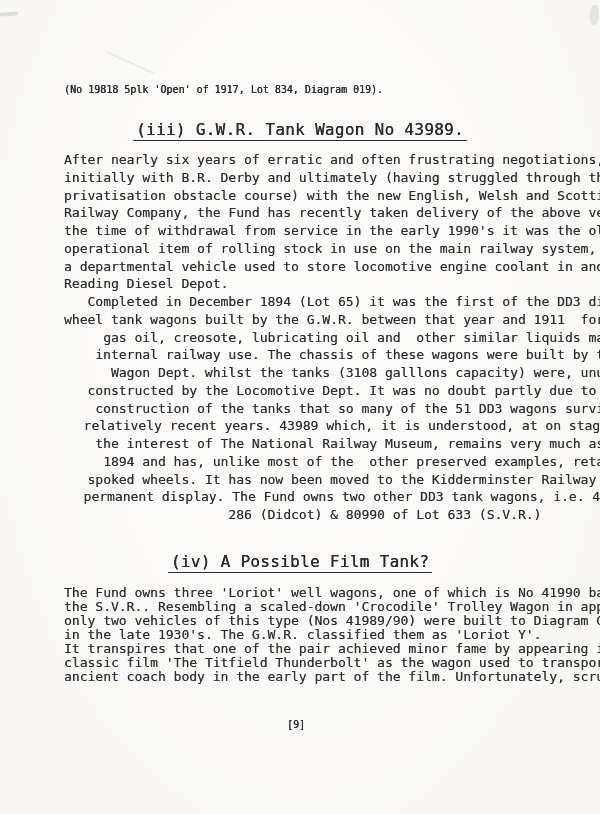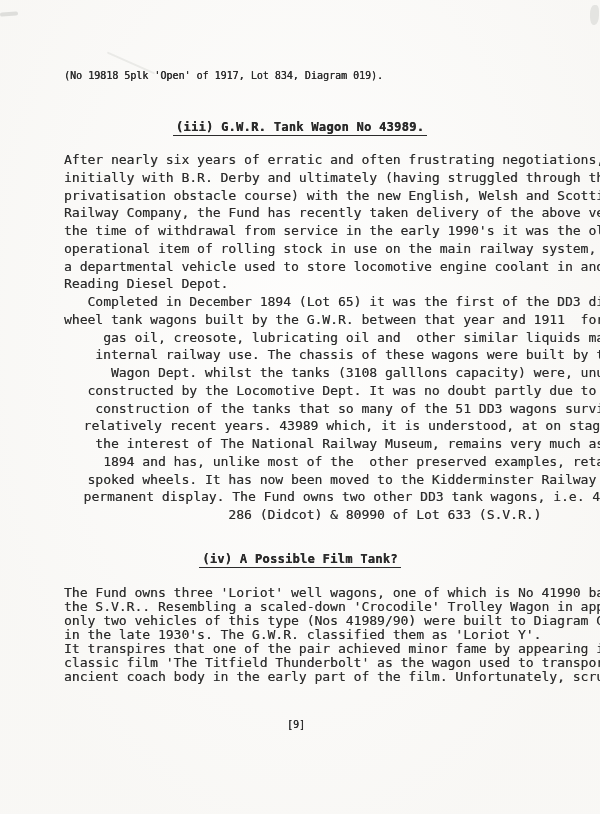--- a/index.html
+++ b/index.html
@@ -39,32 +39,32 @@
     position: absolute;
     left: 105px; top: 62px;
     width: 52px; height: 2px;
     background: #eaeae7;
     transform: rotate(24deg);
     border-radius: 1px;
   }
   .intro {
     position: absolute;
     left: 64px;
-    top: 70px;
+    top: 84px;
     font-size: 10px;
     white-space: pre;
     text-shadow: 0.3px 0 0 currentColor;
   }
   .heading {
     position: absolute;
     left: 0;
     width: 600px;
     text-align: center;
-    font-size: 12px;
-    font-weight: bold;
+    font-size: 16px;
+    font-weight: normal;
     letter-spacing: 0.3px;
   }
   .heading .hu {
     display: inline-block;
     padding: 0 3px 1px 3px;
     border-bottom: 1.6px solid #2b2b2b;
     text-shadow: 0.3px 0 0 currentColor;
   }
   .h-iii { top: 120px; }
   .h-iv  { top: 552px; }

